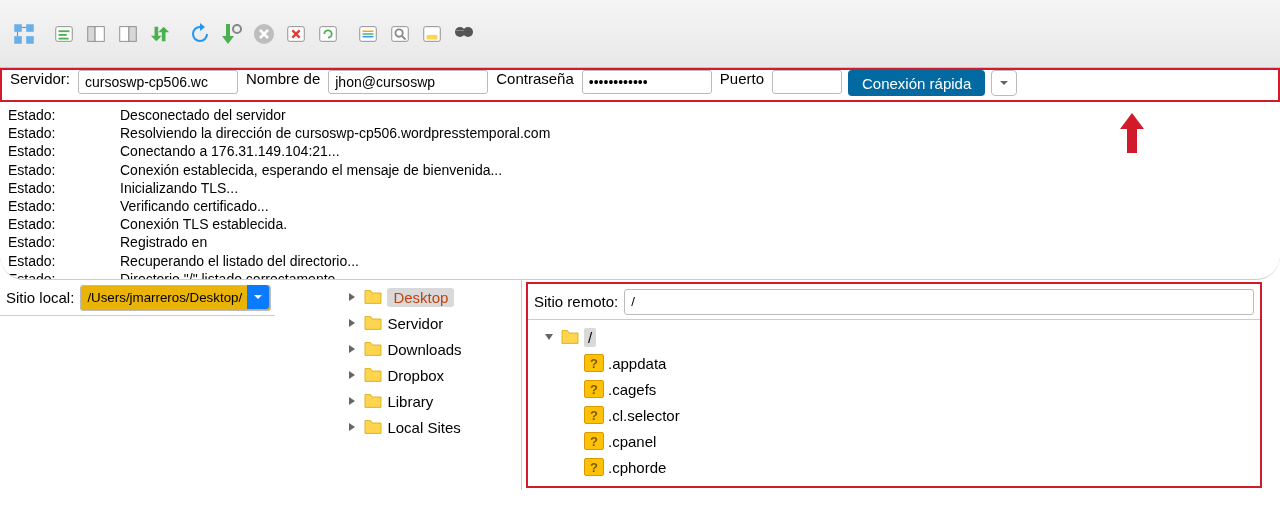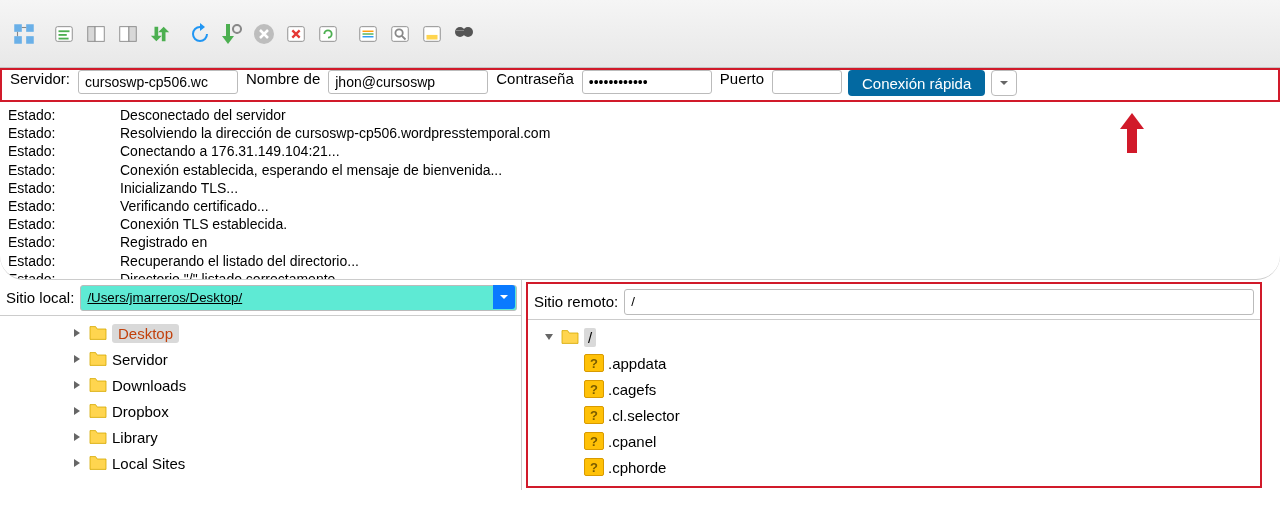--- a/index.html
+++ b/index.html
@@ -15,25 +15,25 @@
   .qc-btn { background:#0369a1; color:#fff; border:none; border-radius:4px; height:26px; padding:0 14px; font-size:15px; cursor:pointer; }
   .qc-drop { width:26px; height:26px; border:1px solid #bbb; border-radius:4px; background:#fff; display:flex;align-items:center;justify-content:center; cursor:pointer; }
   .qc-drop svg { width:10px; height:10px; }
 
   .log { height: 178px; overflow:auto; border-bottom:1px solid #ccc; padding: 4px 8px; font-size:14px; line-height:1.3;border-radius:24px; }
   .log-row { display:flex; }
   .log-tag { width: 112px; }
   .log-msg { flex:1; }
 
   .panes { display:flex; height: 210px; }
-  .pane-left { width: 522px; border-right:1px solid #ccc; display:flex; flex-direction:column; }
+  .pane-left { width: 522px; border-right:1px solid #ccc; display:flex; flex-direction:row; }
   .pane-right { flex:1; display:flex; flex-direction:column; border:2px solid #d11a2a; margin:2px 18px 2px 4px; }
 
   .path-row { height:36px; display:flex; align-items:center; gap:6px; padding:0 6px; border-bottom:1px solid #ccc; font-size:15px; }
-  .path-select { flex:1; height:26px; border:1px solid #bbb; border-radius:3px; padding:0 6px; background:#5eead4; appearance:none;text-decoration:underline; }
+  .path-select { flex:1; height:26px; border:1px solid #bbb; border-radius:3px; padding:0 6px; background:#eab308; appearance:none; }
   .path-input { flex:1; height:26px; border:1px solid #bbb; border-radius:3px; padding:0 6px; background:#fff; }
   .drop-arrow { width:22px; height:24px; background:#0a7aff; border-radius:0 3px 3px 0; margin-left:-24px; display:flex;align-items:center;justify-content:center; pointer-events:none; }
   .drop-arrow svg { fill:#fff; width:10px;height:10px; }
 
   .tree { flex:1; overflow:auto; padding:4px 6px; font-size:15px; }
   .tree-item { display:flex; align-items:center; height:26px; gap:4px; padding-left: 64px; cursor:default; }
   .tree-item.depth1 { padding-left: 44px; }
   .tree-item.depth2 { padding-left: 64px; }
   .disclosure { width:14px; height:14px; display:inline-flex; align-items:center; justify-content:center; }
   .folder-icon { width:20px; height:16px; display:inline-block; }

